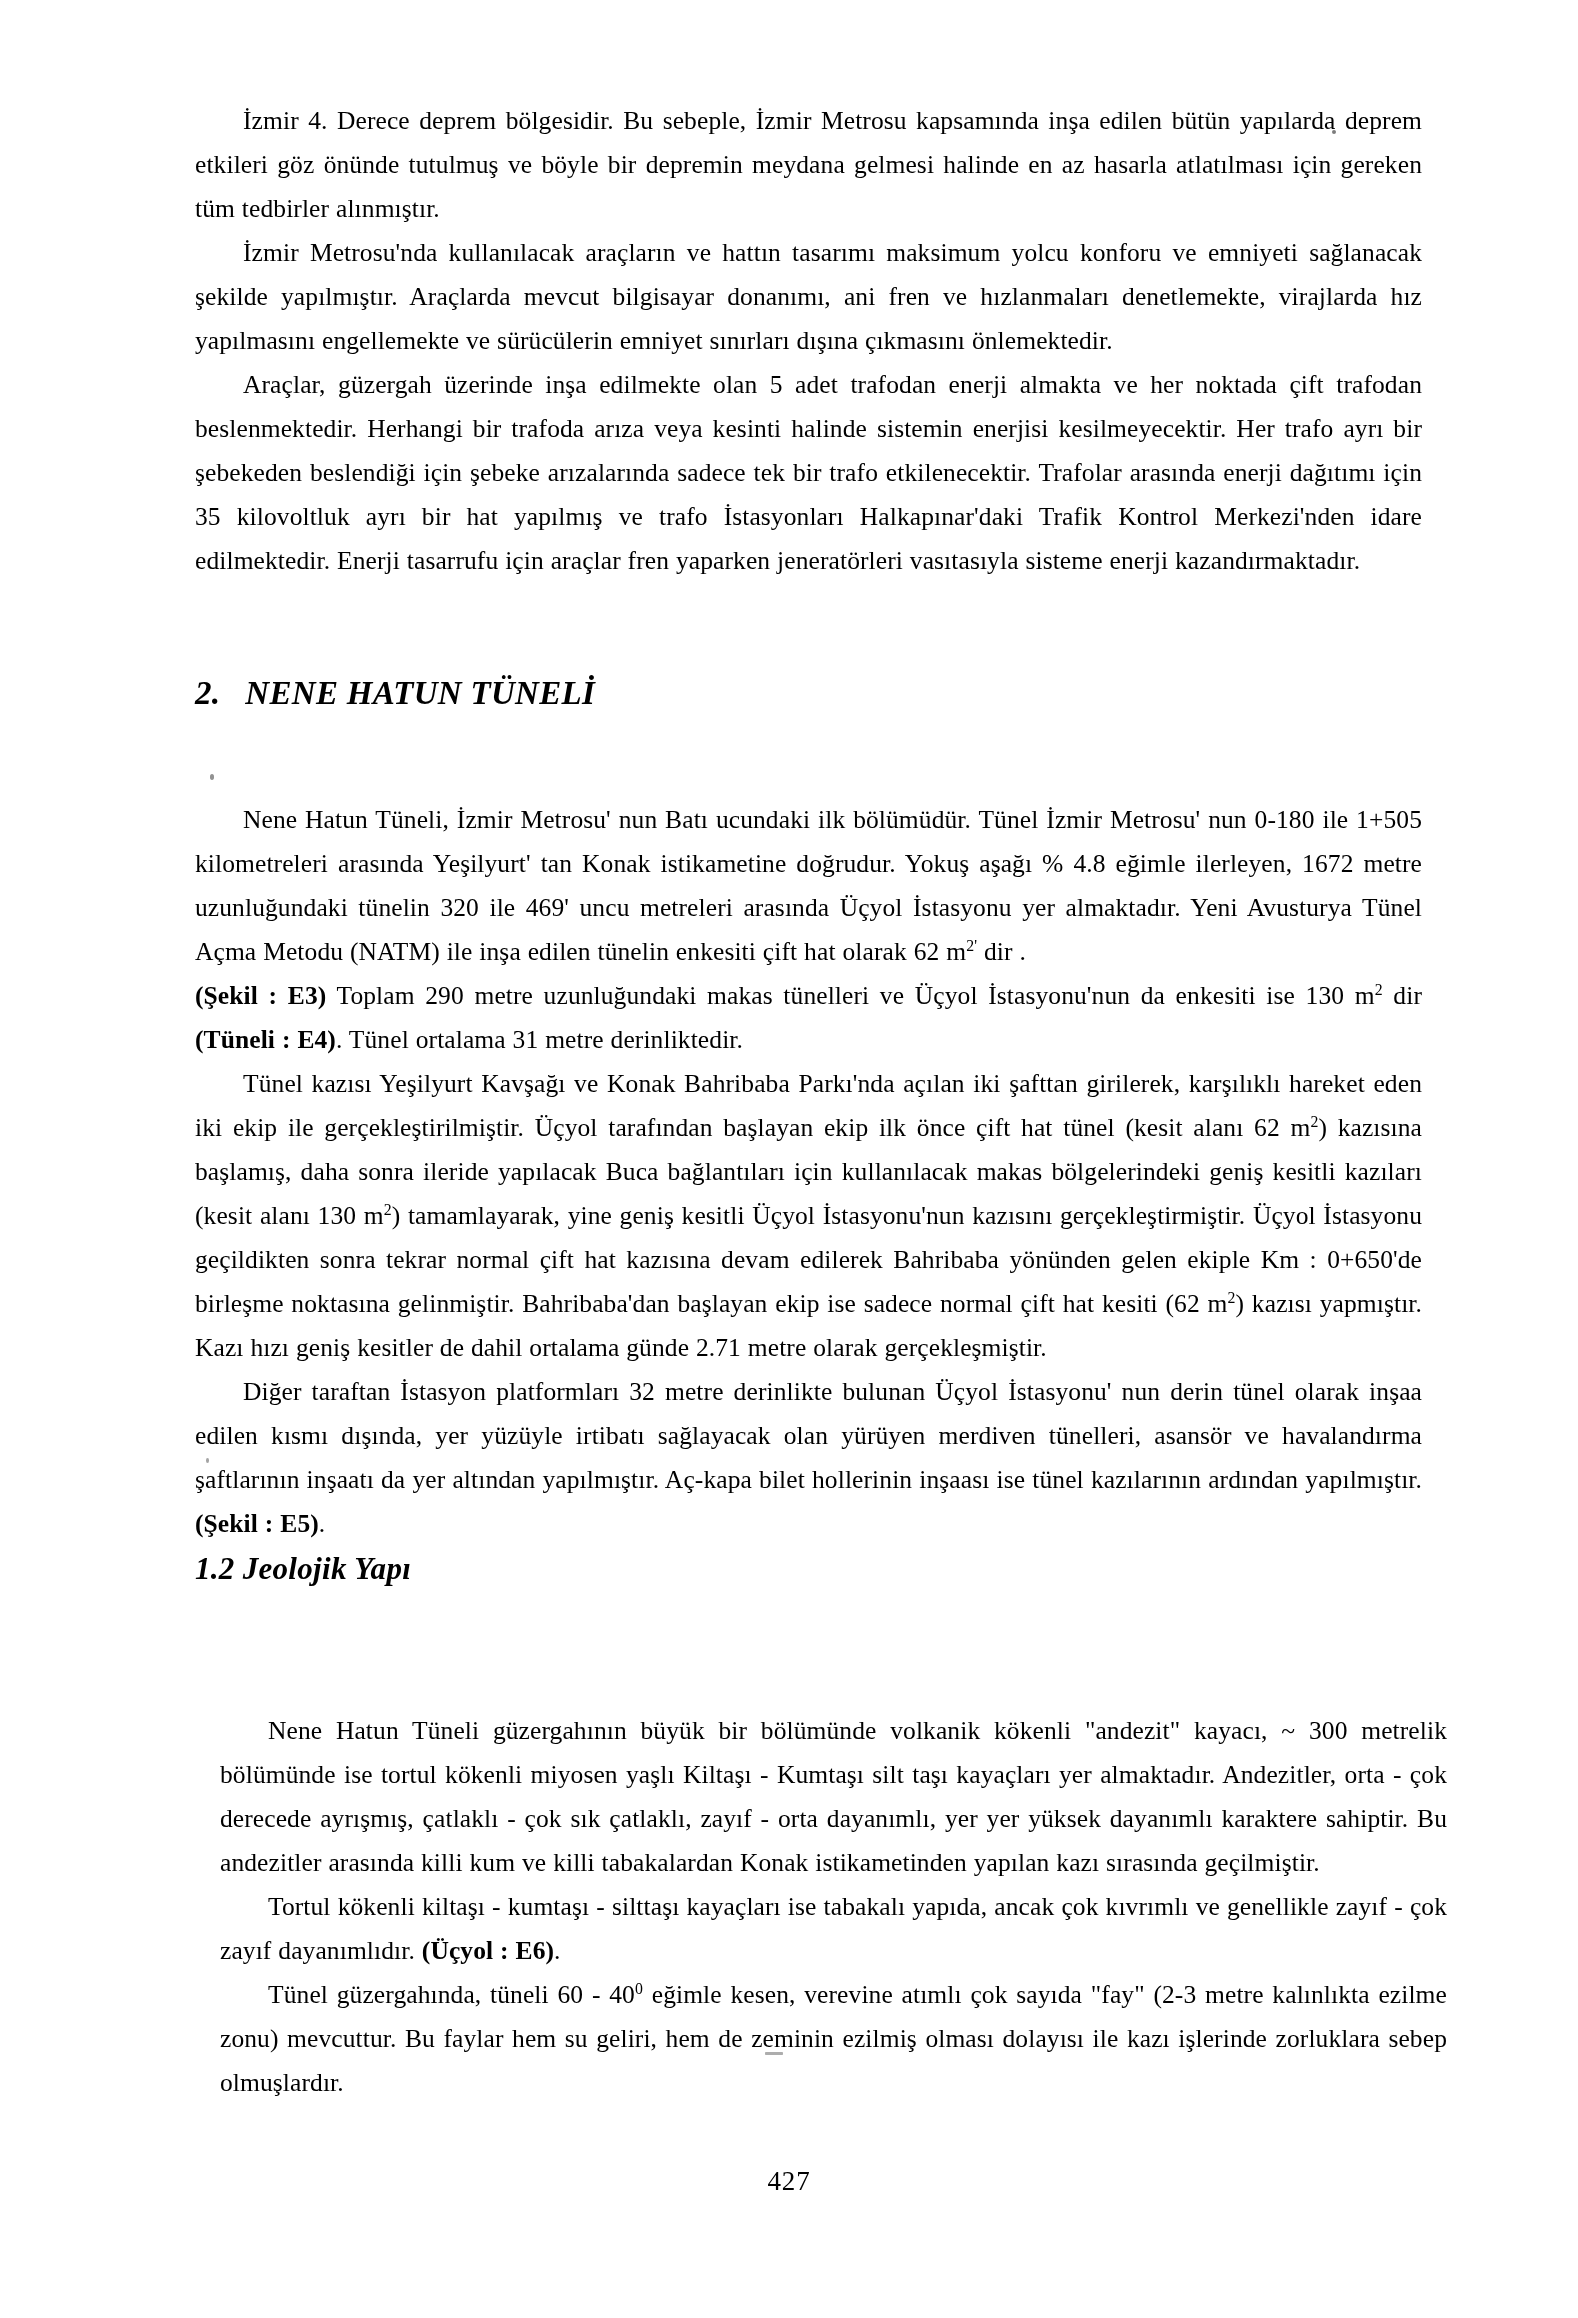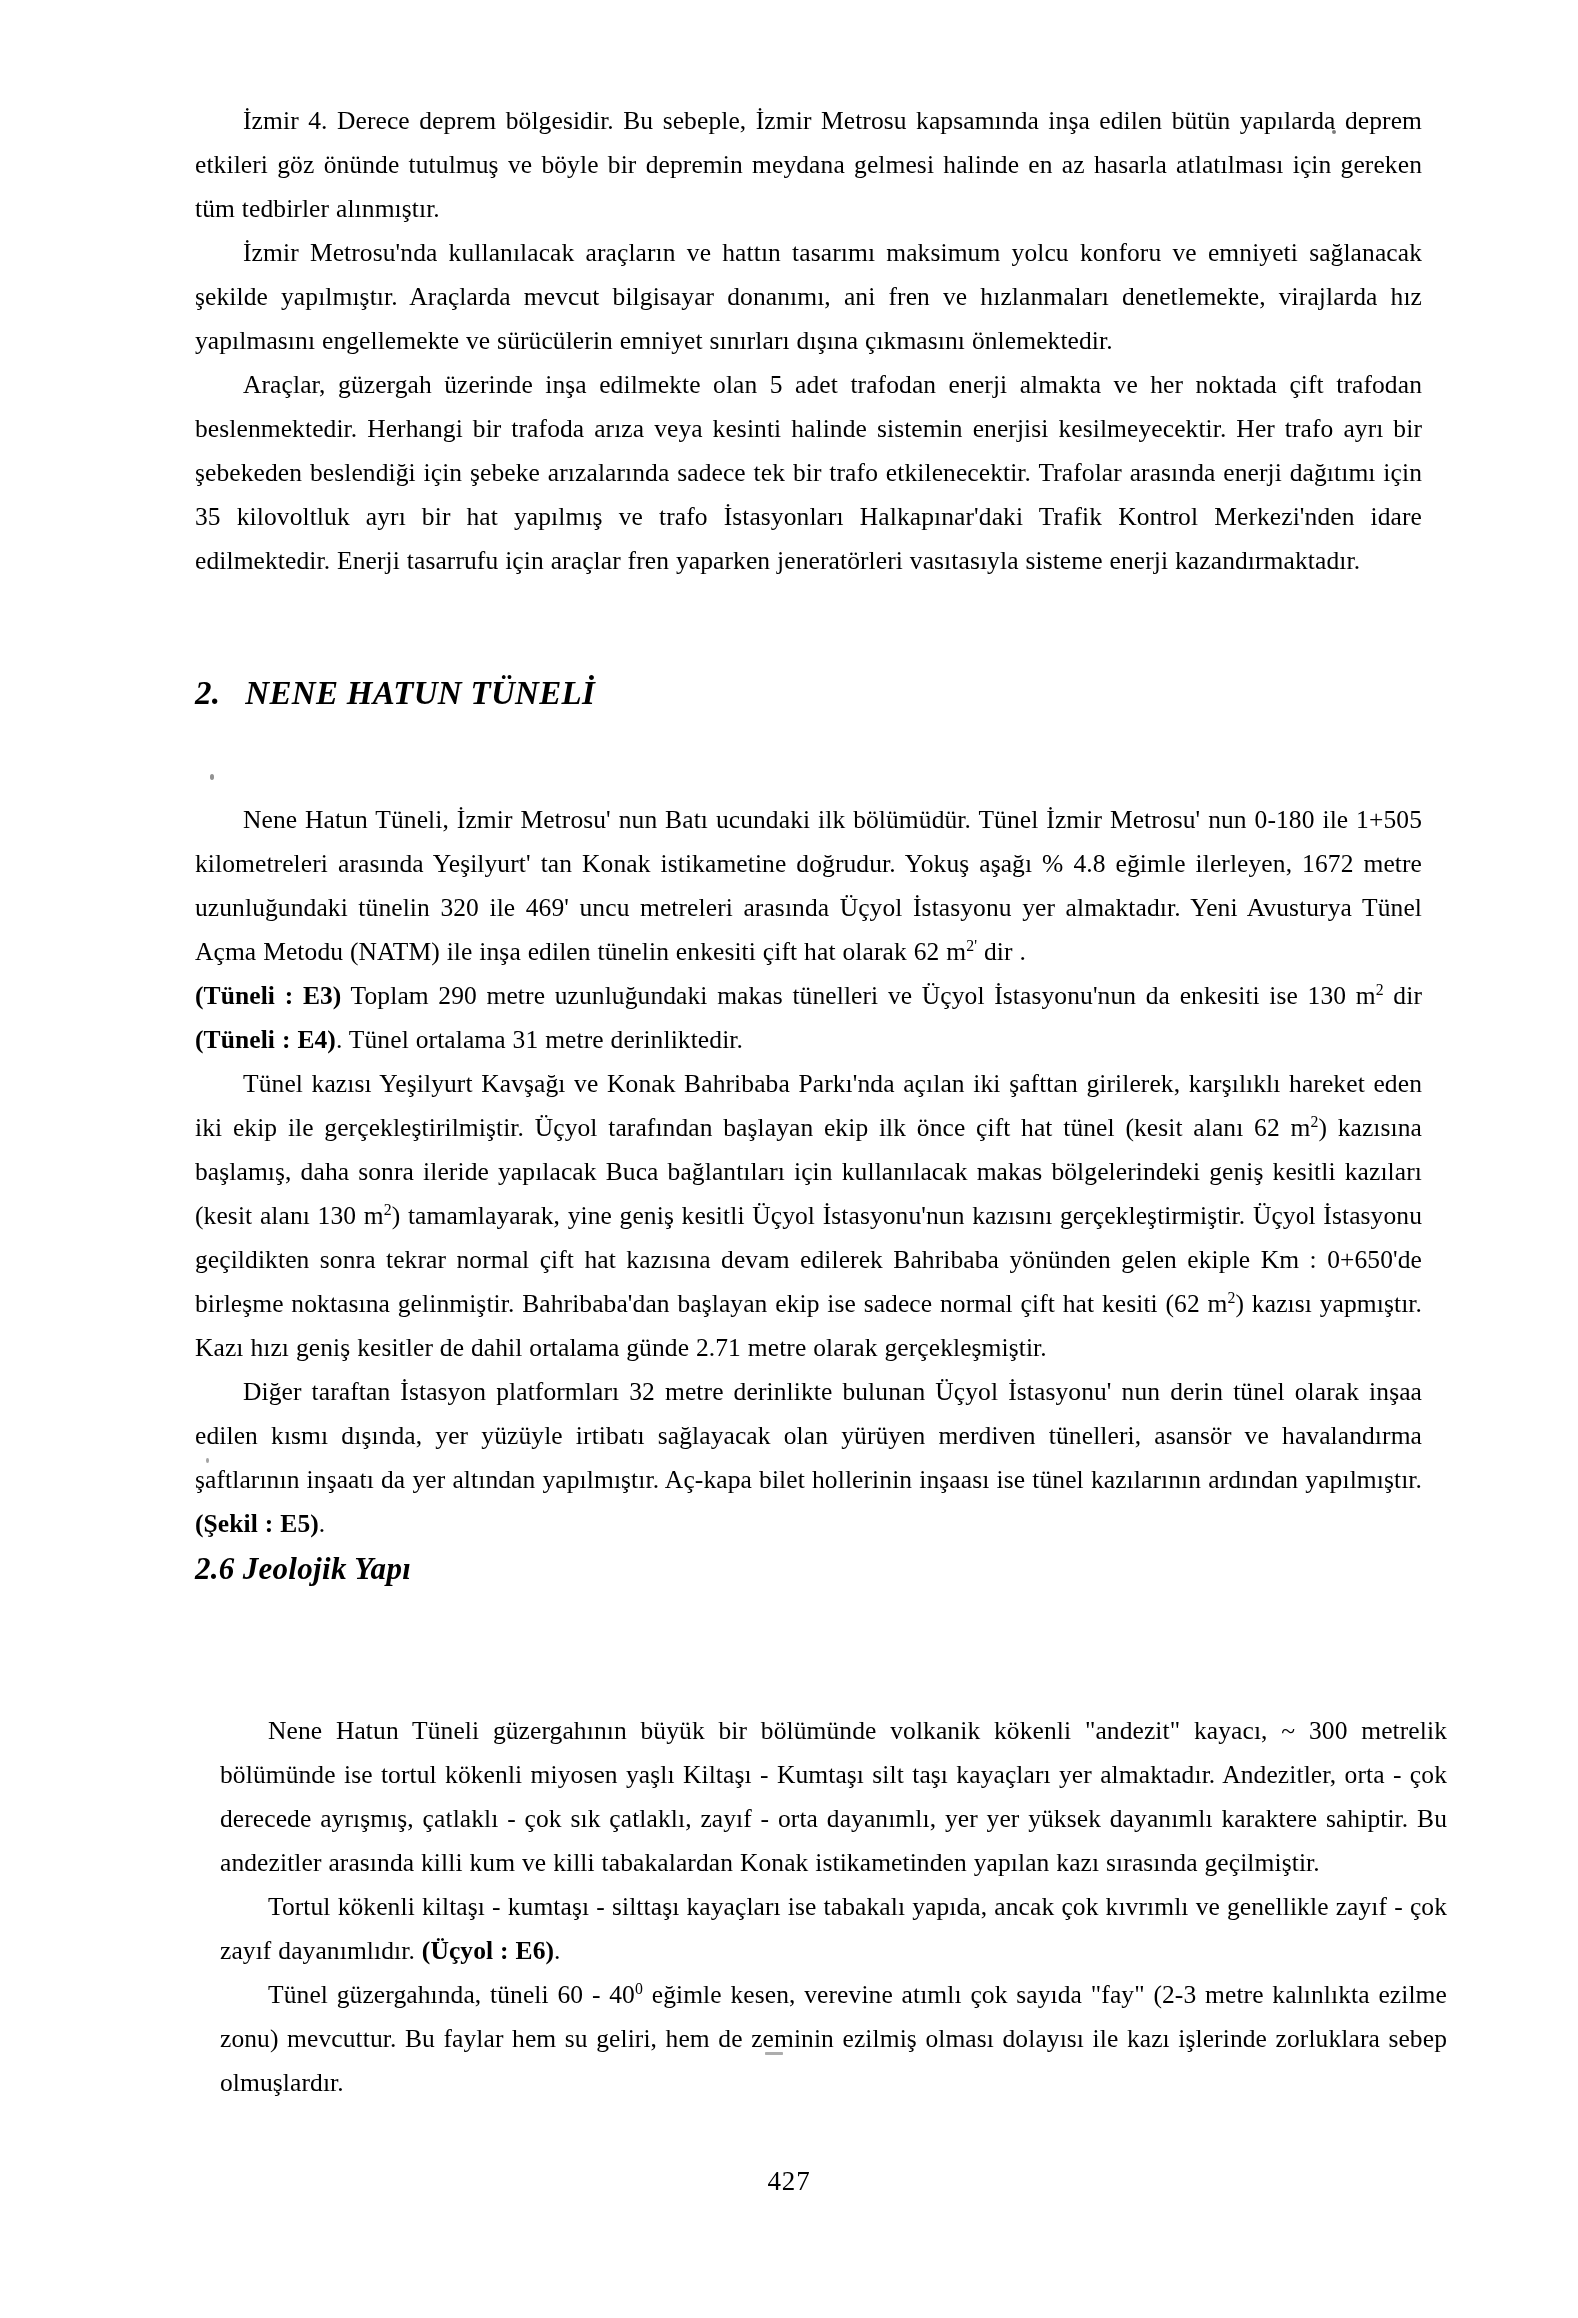--- a/index.html
+++ b/index.html
@@ -110,29 +110,29 @@
   </div>
 
   <h2 class="h-main" style="top:675px;">
     <span class="num">2.</span><span>NENE HATUN TÜNELİ</span>
   </h2>
 
   <div class="blk" style="top:798px;">
 
     <p class="body"><span>Nene Hatun Tüneli, İzmir Metrosu' nun Batı ucundaki ilk bölümüdür. Tünel İzmir Metrosu' nun 0-180 ile 1+505 kilometreleri arasında Yeşilyurt' tan Konak istikametine doğrudur. Yokuş aşağı % 4.8 eğimle ilerleyen, 1672 metre uzunluğundaki tünelin 320 ile 469' uncu metreleri arasında Üçyol İstasyonu yer almaktadır. Yeni Avusturya Tünel Açma Metodu (NATM) ile inşa edilen tünelin enkesiti çift hat olarak 62 m</span><sup>2'</sup><span> dir .</span></p>
 
-    <p class="body noindent"><b>(Tüneli : E3)</b><span>  Toplam 290 metre uzunluğundaki makas tünelleri ve Üçyol İstasyonu'nun da enkesiti ise 130 m</span><sup>2</sup><span> dir </span><b>(Tüneli : E4)</b><span>. Tünel ortalama 31 metre derinliktedir.</span></p>
+    <p class="body noindent"><b>(Şekil : E3)</b><span>  Toplam 290 metre uzunluğundaki makas tünelleri ve Üçyol İstasyonu'nun da enkesiti ise 130 m</span><sup>2</sup><span> dir </span><b>(Tüneli : E4)</b><span>. Tünel ortalama 31 metre derinliktedir.</span></p>
 
     <p class="body"><span>Tünel kazısı Yeşilyurt Kavşağı ve Konak Bahribaba Parkı'nda açılan iki şafttan girilerek, karşılıklı hareket eden iki ekip ile gerçekleştirilmiştir. Üçyol tarafından başlayan ekip ilk önce çift hat tünel (kesit alanı 62 m</span><sup>2</sup><span>) kazısına başlamış, daha sonra ileride yapılacak Buca bağlantıları için kullanılacak makas bölgelerindeki geniş kesitli kazıları (kesit alanı 130 m</span><sup>2</sup><span>) tamamlayarak, yine geniş kesitli Üçyol İstasyonu'nun kazısını gerçekleştirmiştir. Üçyol İstasyonu geçildikten sonra tekrar normal çift hat kazısına devam edilerek Bahribaba yönünden gelen ekiple Km : 0+650'de birleşme noktasına gelinmiştir. Bahribaba'dan başlayan ekip ise sadece normal çift hat kesiti (62 m</span><sup>2</sup><span>) kazısı yapmıştır. Kazı hızı geniş kesitler de dahil ortalama günde 2.71 metre olarak gerçekleşmiştir.</span></p>
 
     <p class="body"><span>Diğer taraftan İstasyon platformları 32 metre derinlikte bulunan Üçyol İstasyonu' nun derin tünel olarak inşaa edilen kısmı dışında, yer yüzüyle irtibatı sağlayacak olan yürüyen merdiven tünelleri, asansör ve havalandırma şaftlarının inşaatı da yer altından yapılmıştır. Aç-kapa bilet hollerinin inşaası ise tünel kazılarının ardından yapılmıştır. </span><b>(Şekil : E5)</b><span>.</span></p>
 
   </div>
 
-  <h3 class="h-sub" style="top:1551px;">2.6 Jeolojik Yapı</h3>
+  <h3 class="h-sub" style="top:1551px;">1.2 Jeolojik Yapı</h3>
 
   <div class="blk" style="top:1709px;margin-left:25px;">
 
     <p class="body">Nene Hatun Tüneli güzergahının büyük bir bölümünde volkanik kökenli "andezit" kayacı, ~ 300 metrelik bölümünde ise tortul kökenli miyosen yaşlı Kiltaşı - Kumtaşı silt taşı kayaçları yer almaktadır. Andezitler, orta - çok derecede ayrışmış, çatlaklı - çok sık çatlaklı, zayıf - orta dayanımlı, yer yer yüksek dayanımlı karaktere sahiptir. Bu andezitler arasında killi kum ve killi tabakalardan Konak istikametinden yapılan kazı sırasında geçilmiştir.</p>
 
     <p class="body"><span>Tortul kökenli kiltaşı - kumtaşı - silttaşı kayaçları ise tabakalı yapıda, ancak çok kıvrımlı ve genellikle zayıf - çok zayıf dayanımlıdır. </span><b>(Üçyol : E6)</b><span>.</span></p>
 
     <p class="body"><span>Tünel güzergahında, tüneli 60 - 40</span><sup>0</sup><span> eğimle kesen, verevine atımlı çok sayıda "fay" (2-3 metre kalınlıkta ezilme zonu) mevcuttur. Bu faylar hem su geliri, hem de zeminin ezilmiş olması dolayısı ile kazı işlerinde zorluklara sebep olmuşlardır.</span></p>
 
   </div>

